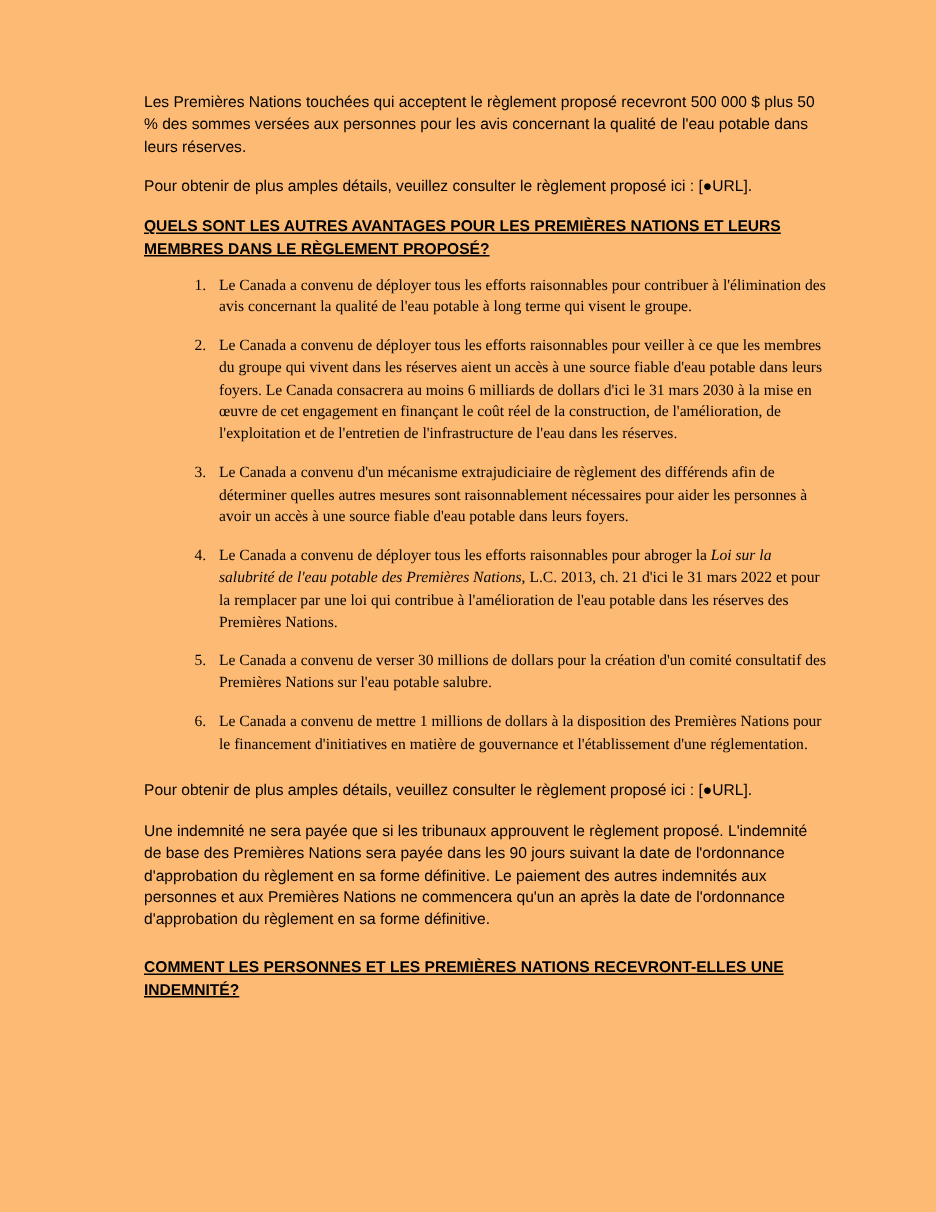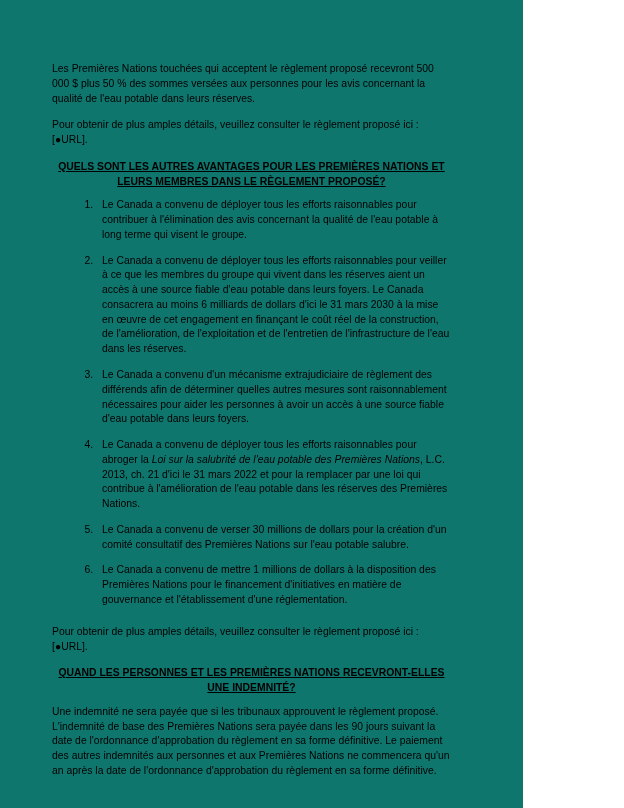--- a/index.html
+++ b/index.html
@@ -9,49 +9,49 @@
   }
   body {
     width: 624px;
     height: 808px;
     font-family: "Liberation Sans", sans-serif;
     color: #000000;
     overflow: hidden;
   }
   .page {
     box-sizing: border-box;
-    width: 523px;
+    width: 624px;
     height: 808px;
-    padding: 62px 72px 0 52px;
-    background: #0f766e;
+    padding: 62px 72px 0 96px;
+    background: #fdba74;
   }
   p {
     margin: 0 0 12px 0;
     font-size: 10.4px;
     line-height: 1.42;
     text-align: left;
   }
   .heading {
     margin: 0 0 9px 0;
     font-size: 10.4px;
     line-height: 1.42;
     font-weight: bold;
     text-decoration: underline;
-    text-align: center;
   }
   .spacer-sm { height: 5px; }
   ol.numbered {
     margin: 0 0 12px 0;
     padding-left: 44px;
     font-size: 10.4px;
     line-height: 1.42;
   }
   ol.numbered > li {
     margin-bottom: 11px;
     padding-left: 6px;
+    font-family: Liberation Serif, serif;
   }
   ol.numbered > li:last-child {
     margin-bottom: 0;
   }
   .italic { font-style: italic; }
 </style>
 </head>
 <body>
 
 <div class="page">
@@ -68,20 +68,20 @@
     <li>Le Canada a convenu d'un mécanisme extrajudiciaire de règlement des différends afin de déterminer quelles autres mesures sont raisonnablement nécessaires pour aider les personnes à avoir un accès à une source fiable d'eau potable dans leurs foyers.</li>
     <li><span>Le Canada a convenu de déployer tous les efforts raisonnables pour abroger la </span><span class="italic">Loi sur la salubrité de l'eau potable des Premières Nations</span><span>, L.C. 2013, ch. 21 d'ici le 31 mars 2022 et pour la remplacer par une loi qui contribue à l'amélioration de l'eau potable dans les réserves des Premières Nations.</span></li>
     <li>Le Canada a convenu de verser 30 millions de dollars pour la création d'un comité consultatif des Premières Nations sur l'eau potable salubre.</li>
     <li>Le Canada a convenu de mettre 1 millions de dollars à la disposition des Premières Nations pour le financement d'initiatives en matière de gouvernance et l'établissement d'une réglementation.</li>
   </ol>
 
   <div class="spacer-sm"></div>
 
   <p>Pour obtenir de plus amples détails, veuillez consulter le règlement proposé ici : [●URL].</p>
 
-  <div class="heading">QUAND LES PERSONNES ET LES PREMIÈRES NATIONS RECEVRONT-ELLES UNE INDEMNITÉ?</div>
 
   <p>Une indemnité ne sera payée que si les tribunaux approuvent le règlement proposé. L'indemnité de base des Premières Nations sera payée dans les 90 jours suivant la date de l'ordonnance d'approbation du règlement en sa forme définitive. Le paiement des autres indemnités aux personnes et aux Premières Nations ne commencera qu'un an après la date de l'ordonnance d'approbation du règlement en sa forme définitive.</p>
 
   <div class="spacer-sm"></div>
 
+  <div class="heading">COMMENT LES PERSONNES ET LES PREMIÈRES NATIONS RECEVRONT-ELLES UNE INDEMNITÉ?</div>
 
 </div>
 
 </body></html>

